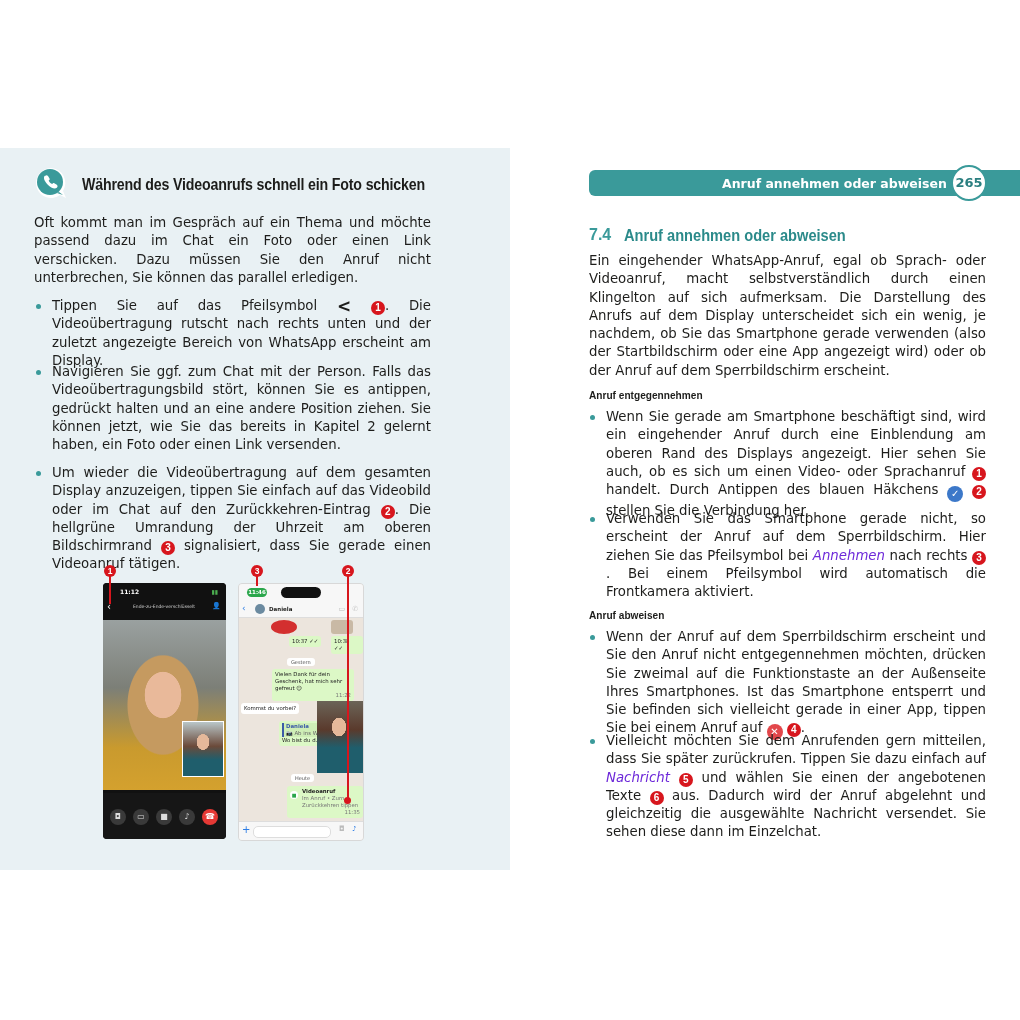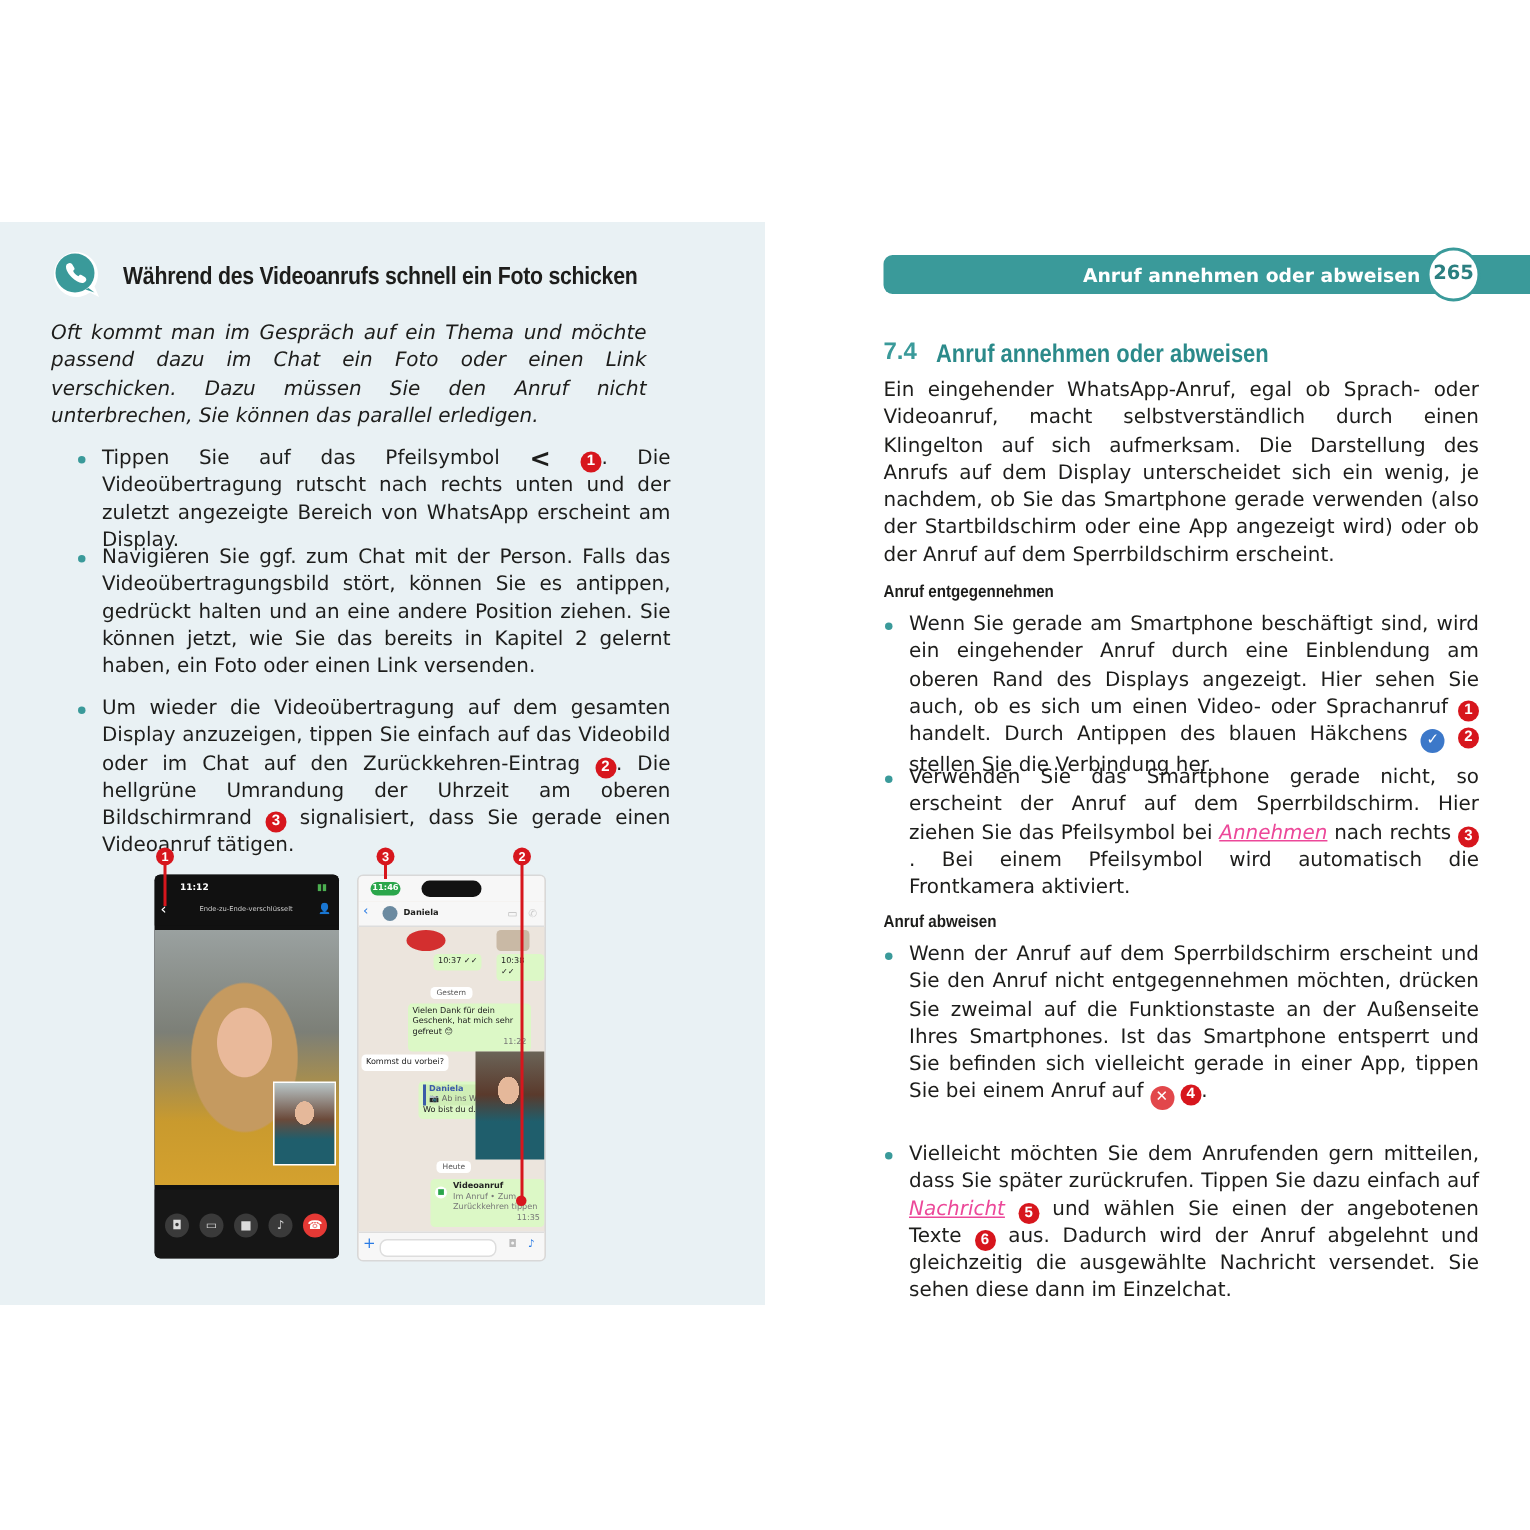--- a/index.html
+++ b/index.html
@@ -5,27 +5,27 @@
   html, body { margin:0; padding:0; }
   body { width:1020px; height:1020px; background:#ffffff; position:relative; overflow:hidden;
          font-family:"DejaVu Sans", sans-serif; color:#1d1d1b; }
   .left-panel { position:absolute; left:0; top:148px; width:510px; height:722px; background:#e9f1f4; }
   .tip-icon { position:absolute; left:34px; top:166px; width:34px; height:34px; }
   .tip-title { position:absolute; left:82px; top:175px; font-family:"Liberation Sans", sans-serif;
                font-weight:bold; font-size:16.5px; letter-spacing:-0.2px; color:#1d1d1b; transform:scaleX(0.86); transform-origin:left center; white-space:nowrap; }
   .para { position:absolute; font-size:13.3px; line-height:18.3px; text-align:justify; }
   .para.left { left:34px; width:397px; }
   .bullet { position:absolute; font-size:13.3px; line-height:18.3px; text-align:justify; }
-  .bullet.left { left:68px; width:379px; }
+  .bullet.left { left:52px; width:379px; }
   .bullet::before { content:""; position:absolute; left:-16px; top:7px; width:5px; height:5px; border-radius:50%; background:#3a9a9a; }
   .bullet.right { left:606px; width:380px; }
   .para.right { left:589px; width:397px; }
   .num { display:inline-block; width:14px; height:14px; border-radius:50%; background:#d7161d; color:#fff;
          font-size:10px; font-weight:bold; line-height:14px; text-align:center; vertical-align:-1px; font-family:"Liberation Sans", sans-serif; }
-  .em-green { color:#ec4899; font-style:italic;text-decoration:underline; }
+  .em-green { color:#6d28d9; font-style:italic; }
   .check-ico { display:inline-block; width:16px; height:16px; border-radius:50%; background:#3c78c9; color:#fff;
                font-size:10px; line-height:16px; text-align:center; vertical-align:-3px; }
   .x-ico { display:inline-block; width:16px; height:16px; border-radius:50%; background:#e2474b; color:#fff;
            font-size:10px; line-height:16px; text-align:center; vertical-align:-3px; }
   .chev { font-weight:bold; font-size:17px; vertical-align:-2px; }
 
   
   .header-bar { position:absolute; left:589px; top:170px; width:431px; height:26px; background:#3a9a9a;
                 border-radius:6px 0 0 6px; }
   .header-title { position:absolute; left:722px; top:176px; color:#fff; font-size:12.5px; font-weight:bold; white-space:nowrap; }
@@ -76,21 +76,21 @@
 <div class="left-panel"></div>
 
 <svg class="tip-icon" viewBox="0 0 34 34">
   <path d="M17 2 A15 15 0 1 0 26 29 L32 32 L29 25 A15 15 0 0 0 17 2 Z" fill="#fff"></path>
   <circle cx="16" cy="16" r="13" fill="#3a9a9a"></circle>
   <path d="M25 26 L29 29 L23 27 Z" fill="#3a9a9a"></path>
   <path d="M11 10 c1-1 2-1 3 0 l1.5 2.5 c0.5 1 0 1.5 -0.8 2 c0.6 1.6 2 3 3.6 3.6 c0.5-0.8 1-1.3 2-0.8 l2.5 1.5 c1 1 1 2 0 3 c-2 2 -6 0 -9-3 s-5-7-3-9 z" fill="#fff"></path>
 </svg>
 <div class="tip-title">Während des Videoanrufs schnell ein Foto schicken</div>
 
-<div class="para left" style="top:214px;font-style:italic;">Oft kommt man im Gespräch auf ein Thema und möchte passend dazu im Chat ein Foto oder einen Link verschicken. Dazu müssen Sie den Anruf nicht unterbrechen, Sie können das parallel erledigen.</div>
+<div class="para left" style="top:214px;">Oft kommt man im Gespräch auf ein Thema und möchte passend dazu im Chat ein Foto oder einen Link verschicken. Dazu müssen Sie den Anruf nicht unterbrechen, Sie können das parallel erledigen.</div>
 
 <div class="bullet left" style="top:297px;">
   <span>Tippen Sie auf das Pfeilsymbol</span>
   <span class="chev">&lt;</span>
   <span class="num">1</span><span>. Die Videoübertragung rutscht nach rechts unten und der zuletzt angezeigte Bereich von WhatsApp erscheint am Display.</span>
 </div>
 
 <div class="bullet left" style="top:363px;">Navigieren Sie ggf. zum Chat mit der Person. Falls das Videoübertragungsbild stört, können Sie es antippen, gedrückt halten und an eine andere Position ziehen. Sie können jetzt, wie Sie das bereits in Kapitel 2 gelernt haben, ein Foto oder einen Link versenden.</div>
 
 <div class="bullet left" style="top:464px;">
@@ -194,16 +194,16 @@
   <span>Verwenden Sie das Smartphone gerade nicht, so erscheint der Anruf auf dem Sperrbildschirm. Hier ziehen Sie das Pfeilsymbol bei </span><span class="em-green">Annehmen</span><span> nach rechts </span><span class="num">3</span><span>. Bei einem Pfeilsymbol wird automatisch die Frontkamera aktiviert.</span>
 </div>
 
 <div class="subhead" style="top:609px;">Anruf abweisen</div>
 
 <div class="bullet right" style="top:628px;">
   <span>Wenn der Anruf auf dem Sperrbildschirm erscheint und Sie den Anruf nicht entgegennehmen möchten, drücken Sie zweimal auf die Funktionstaste an der Außenseite Ihres Smartphones. Ist das Smartphone entsperrt und Sie befinden sich vielleicht gerade in einer App, tippen Sie bei einem Anruf auf </span><span class="x-ico">✕</span>
   <span class="num">4</span><span>.</span>
 </div>
 
-<div class="bullet right" style="top:761px;">
+<div class="bullet right" style="top:732px;">
   <span>Vielleicht möchten Sie dem Anrufenden gern mitteilen, dass Sie später zurückrufen. Tippen Sie dazu einfach auf </span><span class="em-green">Nachricht</span>
   <span class="num">5</span><span> und wählen Sie einen der angebotenen Texte </span><span class="num">6</span><span> aus. Dadurch wird der Anruf abgelehnt und gleichzeitig die ausgewählte Nachricht versendet. Sie sehen diese dann im Einzelchat.</span>
 </div>
 
 </body></html>

